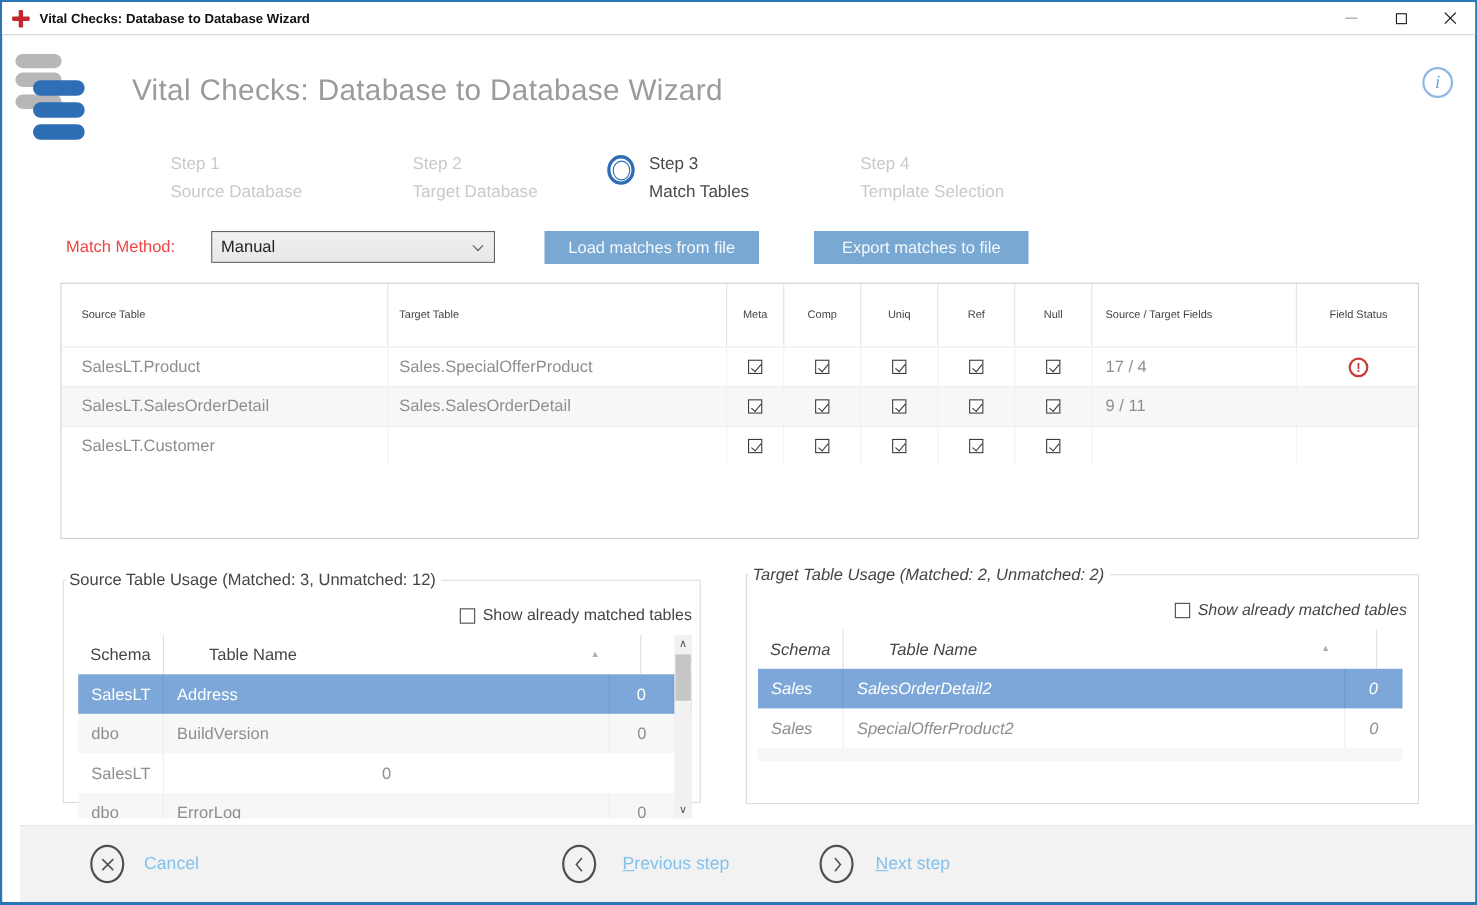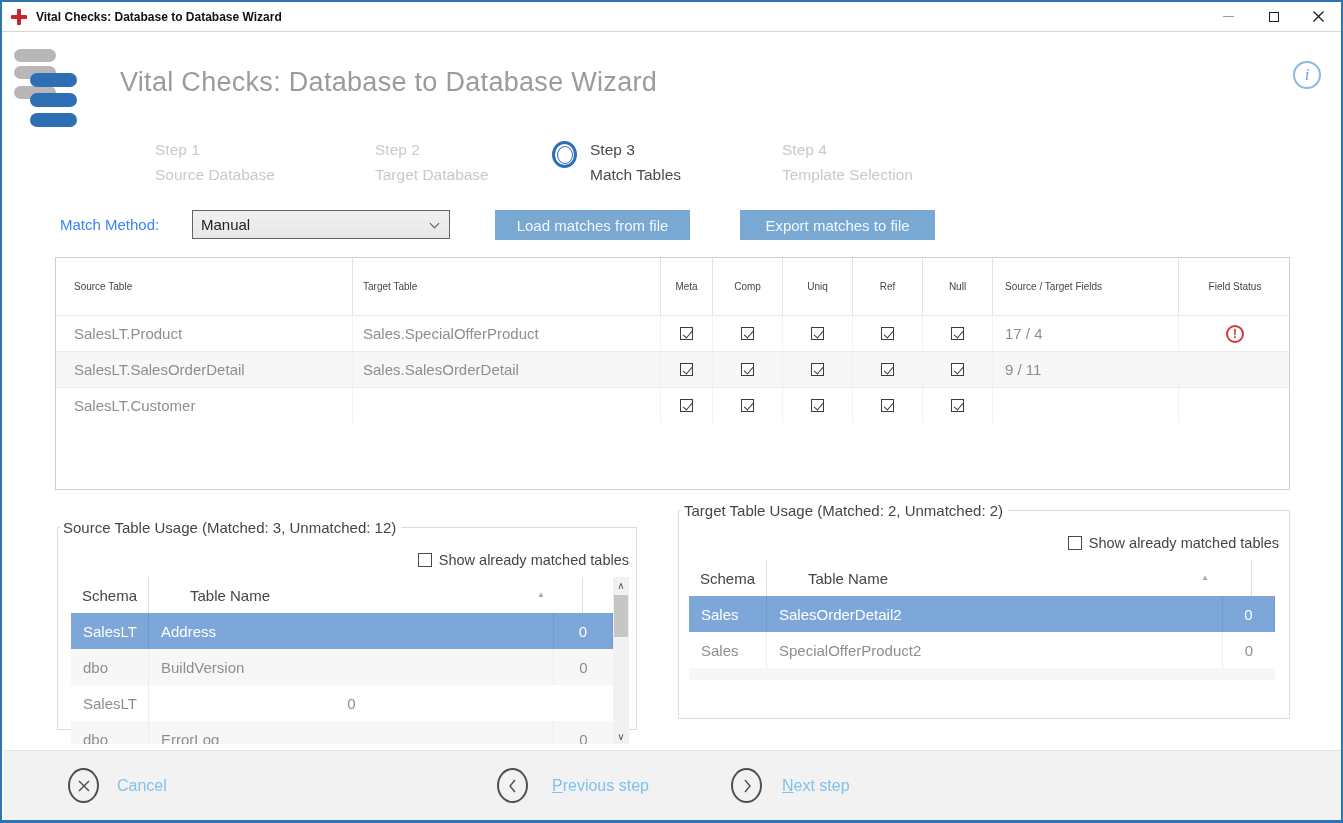--- a/index.html
+++ b/index.html
@@ -35,21 +35,21 @@
               border-radius:50%; color:#6fa3d6; font-family:"Liberation Serif","DejaVu Serif",serif; font-style:italic;
               font-size:17px; display:flex; align-items:center; justify-content:center; }
 
   
   .step { position:absolute; top:137px; font-size:15.5px; line-height:25px; color:#c9c9c9; }
   .step.active { color:#4a4a4a; }
   .step-circle { position:absolute; left:552px; top:141px; width:25px; height:27px; border:3px solid #2e6eb5; border-radius:50%; }
   .step-circle::after { content:""; position:absolute; inset:1.5px; border:1.5px solid #2e6eb5; border-radius:50%; }
 
   
-  .mm-label { position:absolute; left:60px; top:216px; font-size:15px; color:#3b82f6; }
+  .mm-label { position:absolute; left:60px; top:216px; font-size:15px; color:#ef4444; }
   .combo { position:absolute; left:192px; top:210px; width:258px; height:29px; border:1px solid #636363;
            background:linear-gradient(#f1f1f1,#e7e7e7); font-size:15px; color:#222; line-height:27px; padding:0 8px; }
   .combo-arrow { position:absolute; right:11px; top:9px; width:7px; height:7px; border-left:1.5px solid #555;
                  border-bottom:1.5px solid #555; transform:rotate(-45deg); }
   .blue-btn { position:absolute; top:210px; width:195px; height:30px; background:#79a8d3; color:#f4f8fc;
               font-size:15px; display:flex; align-items:center; justify-content:center; }
 
   
   .match-table { position:absolute; left:55px; top:257px; width:1235px; height:233px; border:1px solid #cfcfcf; background:#fff; overflow:hidden; }
   .mt-grid { display:grid; grid-template-columns:297px 308px 52px 70px 70px 70px 70px 186px 112px; }
@@ -90,21 +90,21 @@
   .sort-arrow { position:absolute; right:12px; top:13px; font-size:8px; color:#ababab; }
   .stripe { height:12px; background:#f7f7f7; }
 
   
   .sb { position:absolute; width:16px; background:#f1f1f1; }
   .sb-btn { position:absolute; left:0; width:16px; height:16px; display:flex; align-items:center; justify-content:center;
             font-size:10px; color:#555; }
   .sb-thumb { position:absolute; left:1px; width:14px; background:#c6c6c6; }
 
   
-  .footer { position:absolute; left:4px; right:2px; top:750px; height:70px; background:#f2f2f2; border-top:1px solid #e4e4e4; }
+  .footer { position:absolute; left:18px; right:2px; top:750px; height:70px; background:#f2f2f2; border-top:1px solid #e4e4e4; }
   .footer-item { position:absolute; top:17px; display:flex; align-items:center; }
   .circle-icon { width:31px; height:35px; border:2px solid #4f4f4f; border-radius:50%; display:flex; align-items:center; justify-content:center; flex:none; }
   .footer-label { font-size:16px; color:#80c1ed; }
   .accel { text-decoration:underline; }
 </style>
 </head>
 <body>
 
 <div class="window">
   <div class="frame-top"></div>
@@ -285,21 +285,21 @@
         <div class="cell-c">0</div>
       </div>
       <div class="sb" style="left:542px; top:0; height:167px;">
         <div class="sb-btn" style="top:0">∧</div>
         <div class="sb-thumb" style="top:18px; height:42px;"></div>
         <div class="sb-btn" style="bottom:0">∨</div>
       </div>
     </div>
   </fieldset>
 
-  <fieldset class="usage" style="left:678px; top:502px; width:612px; height:217px;">
+  <fieldset class="usage" style="left:678px; top:514px; width:612px; height:217px;font-style:italic;">
     <legend>Target Table Usage (Matched: 2, Unmatched: 2)</legend>
     <div class="show-matched" style="right:10px">
       <span class="cb" style="width:14px;height:14px;border-color:#4a4a4a"></span>
       <span>Show already matched tables</span>
     </div>
     <div class="usage-table" style="left:10px; top:41px; width:586px; height:160px;">
       <div class="ut-grid ut-header" style="grid-template-columns:78px 456px 52px;">
         <div class="cell-c">Schema</div>
         <div class="cell-h-l">Table Name</div>
         <div class="cell-c">Used</div>

